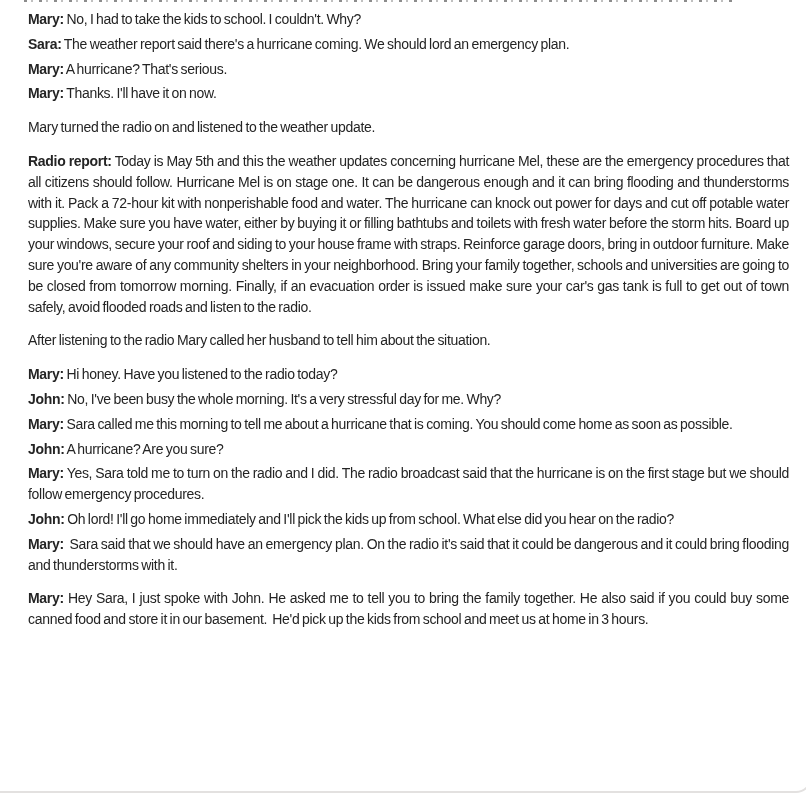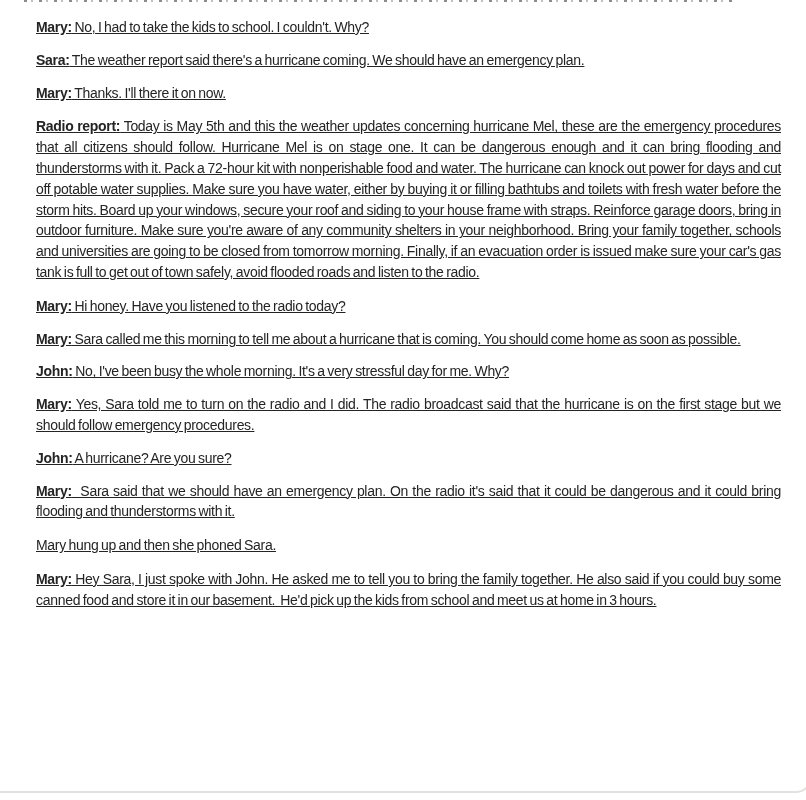--- a/index.html
+++ b/index.html
@@ -47,57 +47,61 @@
     font-size: 14px;
     line-height: 20.8px;
     letter-spacing: -0.3px;
     word-spacing: -1px;
     text-align: justify;
   }
   .section {
     margin: 0 0 13px 0;
   }
   .content p {
-    margin: 12px;
-    text-decoration: underline;
+    margin: 4px;
   }
   .speaker {
     font-weight: bold;
   }
 </style>
 </head>
 <body>
 
 <div class="frame"></div>
 <div class="clip-artifact"></div>
 
 <div class="content">
 
   <div class="section">
     <p><b class="speaker">Mary:</b><span> No, I had to take the kids to school. I couldn't. Why?</span></p>
-    <p><b class="speaker">Sara:</b><span> The weather report said there's a hurricane coming. We should have an emergency plan.</span></p>
-    <p><b class="speaker">Mary:</b><span> Thanks. I'll there it on now.</span></p>
+    <p><b class="speaker">Sara:</b><span> The weather report said there's a hurricane coming. We should lord an emergency plan.</span></p>
+    <p><b class="speaker">Mary:</b><span> A hurricane? That's serious.</span></p>
+    <p><b class="speaker">Mary:</b><span> Thanks. I'll have it on now.</span></p>
   </div>
 
+  <div class="section">
+    <p><span>Mary turned the radio on and listened to the weather update.</span></p>
+  </div>
 
   <div class="section">
     <p><b class="speaker">Radio report:</b><span> Today is May 5th and this the weather updates concerning hurricane Mel, these are the emergency procedures that all citizens should follow. Hurricane Mel is on stage one. It can be dangerous enough and it can bring flooding and thunderstorms with it. Pack a 72-hour kit with nonperishable food and water. The hurricane can knock out power for days and cut off potable water supplies. Make sure you have water, either by buying it or filling bathtubs and toilets with fresh water before the storm hits. Board up your windows, secure your roof and siding to your house frame with straps. Reinforce garage doors, bring in outdoor furniture. Make sure you're aware of any community shelters in your neighborhood. Bring your family together, schools and universities are going to be closed from tomorrow morning. Finally, if an evacuation order is issued make sure your car's gas tank is full to get out of town safely, avoid flooded roads and listen to the radio.</span></p>
   </div>
 
+  <div class="section">
+    <p><span>After listening to the radio Mary called her husband to tell him about the situation.</span></p>
+  </div>
 
   <div class="section">
     <p><b class="speaker">Mary:</b><span> Hi honey. Have you listened to the radio today?</span></p>
+    <p><b class="speaker">John:</b><span> No, I've been busy the whole morning. It's a very stressful day for me. Why?</span></p>
     <p><b class="speaker">Mary:</b><span> Sara called me this morning to tell me about a hurricane that is coming. You should come home as soon as possible.</span></p>
-    <p><b class="speaker">John:</b><span> No, I've been busy the whole morning. It's a very stressful day for me. Why?</span></p>
+    <p><b class="speaker">John:</b><span> A hurricane? Are you sure?</span></p>
     <p><b class="speaker">Mary:</b><span> Yes, Sara told me to turn on the radio and I did. The radio broadcast said that the hurricane is on the first stage but we should follow emergency procedures.</span></p>
-    <p><b class="speaker">John:</b><span> A hurricane? Are you sure?</span></p>
+    <p><b class="speaker">John:</b><span> Oh lord! I'll go home immediately and I'll pick the kids up from school. What else did you hear on the radio?</span></p>
     <p><b class="speaker">Mary:</b><span>&nbsp; Sara said that we should have an emergency plan. On the radio it's said that it could be dangerous and it could bring flooding and thunderstorms with it.</span></p>
   </div>
 
-  <div class="section">
-    <p><span>Mary hung up and then she phoned Sara.</span></p>
-  </div>
 
   <div class="section">
     <p><b class="speaker">Mary:</b><span> Hey Sara, I just spoke with John. He asked me to tell you to bring the family together. He also said if you could buy some canned food and store it in our basement.&nbsp; He'd pick up the kids from school and meet us at home in 3 hours.</span></p>
   </div>
 
 </div>
 
 </body></html>

